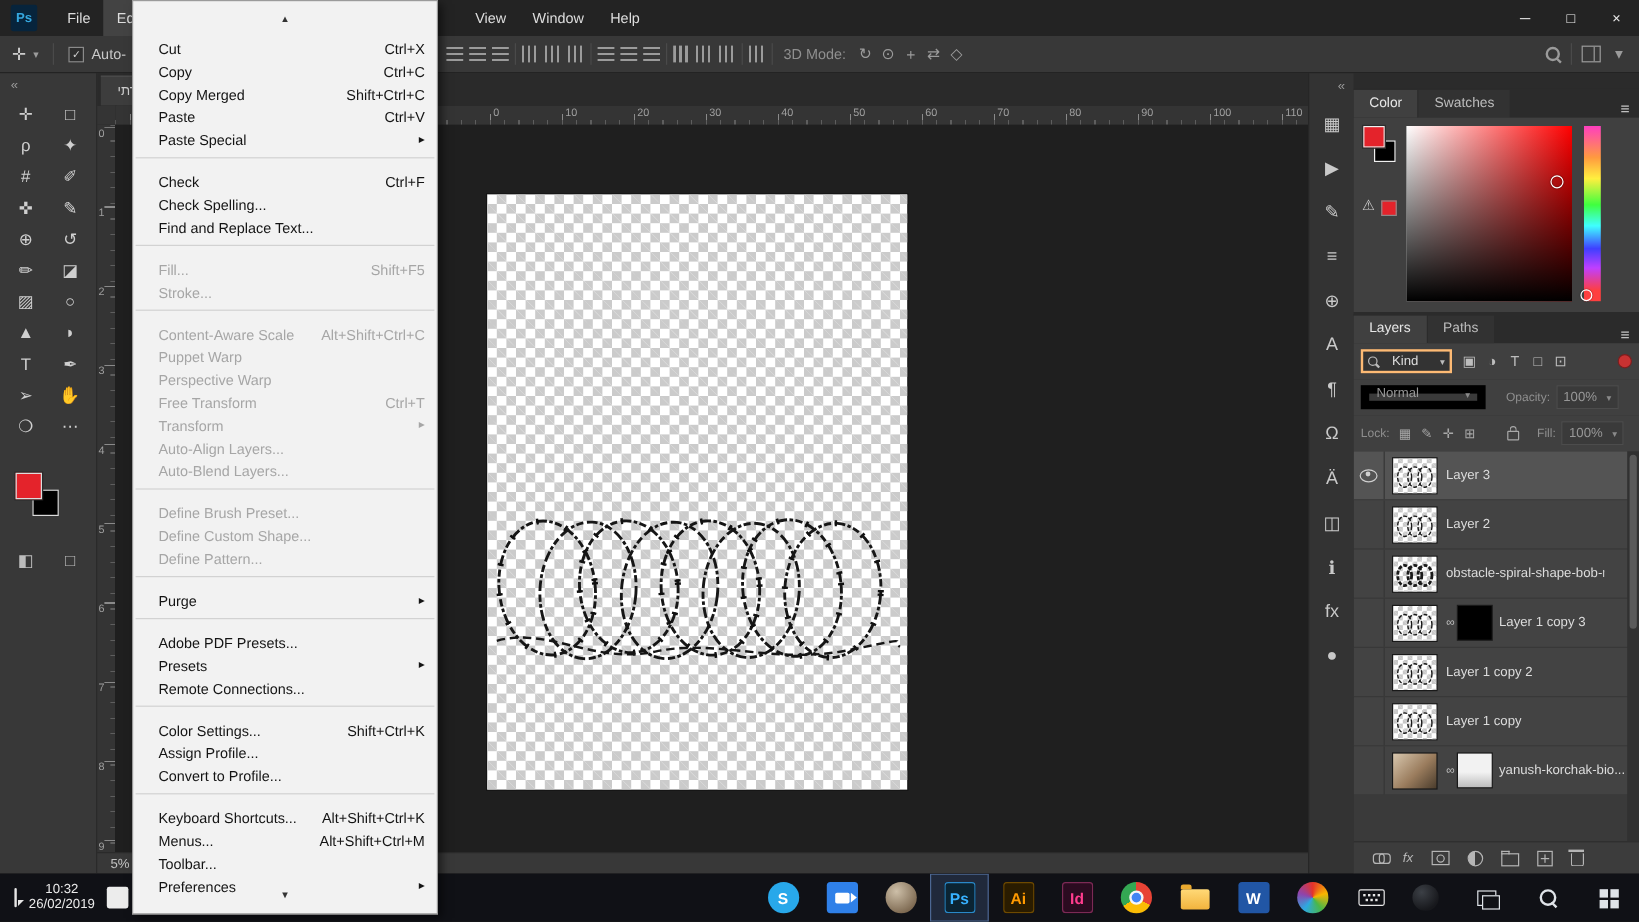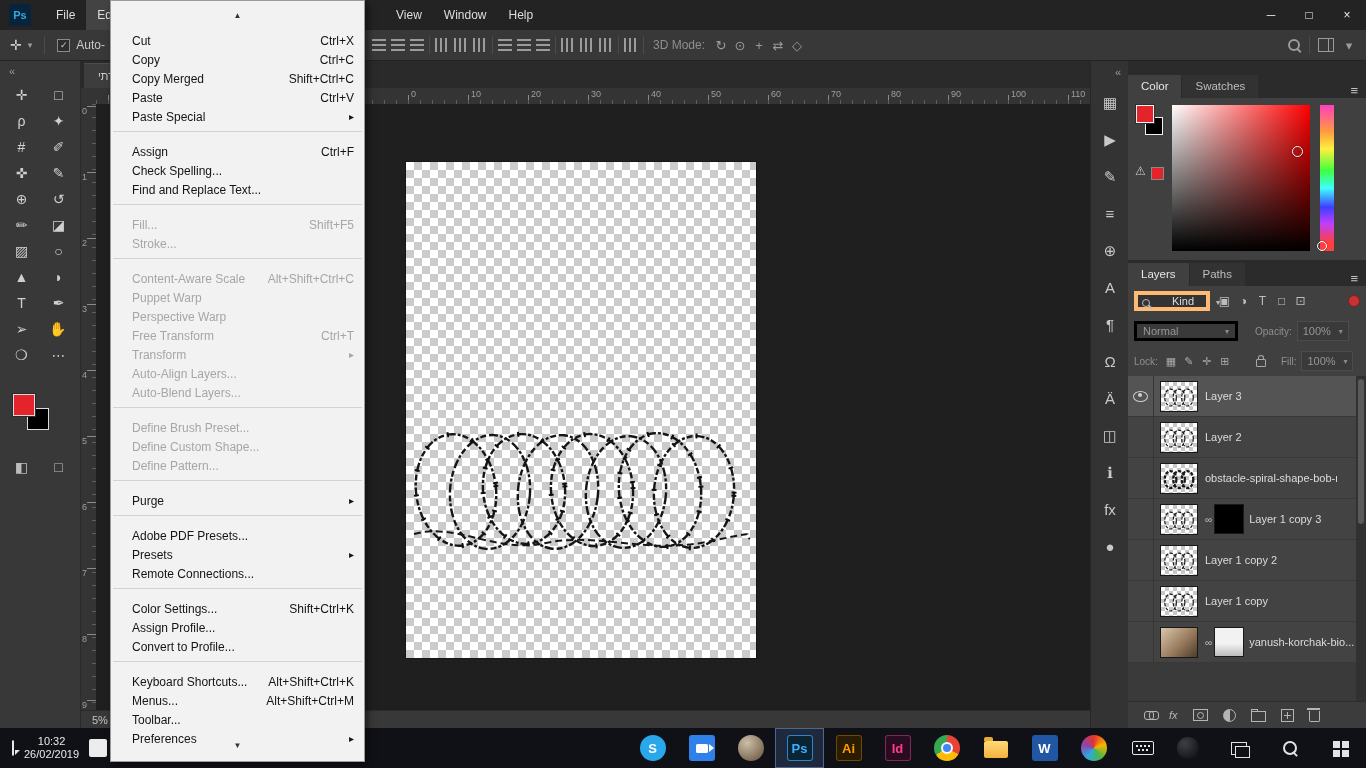--- a/index.html
+++ b/index.html
@@ -110,28 +110,28 @@
   .sat-box{position:absolute;left:44px;top:7px;width:138px;height:146px;
            background:linear-gradient(to top,#000,rgba(0,0,0,0)),linear-gradient(to right,#fff,#f00)}
   .sat-cursor{position:absolute;left:120px;top:41px;width:9px;height:9px;border:1.5px solid #fff;border-radius:50%;
               box-shadow:0 0 1px #000, inset 0 0 1px #000}
   .hue-strip{position:absolute;left:192px;top:7px;width:14px;height:146px;
      background:linear-gradient(to bottom,#ff3fbf 0%,#ff9a3f 18%,#ffef3f 30%,#3fff3f 45%,#3fffff 57%,#3f3fff 70%,#bf3fff 81%,#ff3f3f 94%,#ff3f3f 100%)}
   .hue-cursor{position:absolute;left:-3px;top:136px;width:8px;height:8px;border:1.5px solid #fff;border-radius:50%;box-shadow:0 0 1px #000}
 
   .layerspanel{top:202px;bottom:0;height:auto}
   .lp-row{height:30px;display:flex;align-items:center;background:#404040;padding:0 6px;box-sizing:border-box;gap:5px}
-  .kind-box{width:76px;height:20px;background:#333;border:4px solid #fdba74;display:flex;align-items:flex-end;gap:22px;
+  .kind-box{width:76px;height:20px;background:#333;border:2px solid #fdba74;display:flex;align-items:center;gap:12px;
             padding:0 4px;box-sizing:border-box;font-size:11px;color:#ddd}
   .kind-mag{width:6px;height:6px;border:1.5px solid #bbb;border-radius:50%;position:relative;flex:0 0 auto}
   .kind-mag::after{content:"";position:absolute;width:1.5px;height:4px;background:#bbb;left:6px;top:5px;transform:rotate(-45deg)}
   .kind-chev{margin-left:auto;font-size:8px;color:#bbb}
   .filter-ico{width:19px;text-align:center;color:#bdbdbd;font-size:12px}
   .filter-dot{margin-left:auto;width:10px;height:10px;border-radius:50%;border:1px solid #7a1f1f}
-  .blend-select{width:104px;height:20px;background:#3a3a3a;border:3px solid #000000;display:flex;align-items:center;
+  .blend-select{width:104px;height:20px;background:#3a3a3a;border:7px solid #000000;display:flex;align-items:flex-end;
                 padding:0 6px;box-sizing:border-box;font-size:11px;color:#979797}
   .blend-select .kind-chev{color:#8a8a8a}
   .lp-label{font-size:10px;color:#8f8f8f}
   .val-box{width:52px;height:20px;background:#3a3a3a;border:1px solid #4c4c4c;display:flex;align-items:center;
            padding:0 5px;box-sizing:border-box;font-size:11px;color:#979797}
   .val-box .kind-chev{color:#8a8a8a}
   .lock-ico{width:16px;text-align:center;color:#a8a8a8;font-size:11px;display:inline-flex;justify-content:center}
   .i-padlock{display:inline-block;width:8px;height:6px;border:1px solid #a8a8a8;border-radius:1px;position:relative;margin-top:4px}
   .i-padlock::before{content:"";position:absolute;width:4px;height:4px;border:1px solid #a8a8a8;border-bottom:none;
                      border-radius:3px 3px 0 0;left:1px;top:-5px}
@@ -792,21 +792,21 @@
           <span class="mi-label">Paste Special</span>
           <span class="mi-shortcut"></span>
           <span class="mi-sub">▸</span>
         </div>
         <div class="mi sep" style="--i: 6;">
           
           
           
         </div>
         <div class="mi" style="--i: 7;">
-          <span class="mi-label">Assign</span>
+          <span class="mi-label">Check</span>
           <span class="mi-shortcut">Ctrl+F</span>
 
         </div>
         <div class="mi" style="--i: 8;">
           <span class="mi-label">Check Spelling...</span>
           <span class="mi-shortcut"></span>
 
         </div>
         <div class="mi" style="--i: 9;">
           <span class="mi-label">Find and Replace Text...</span>

